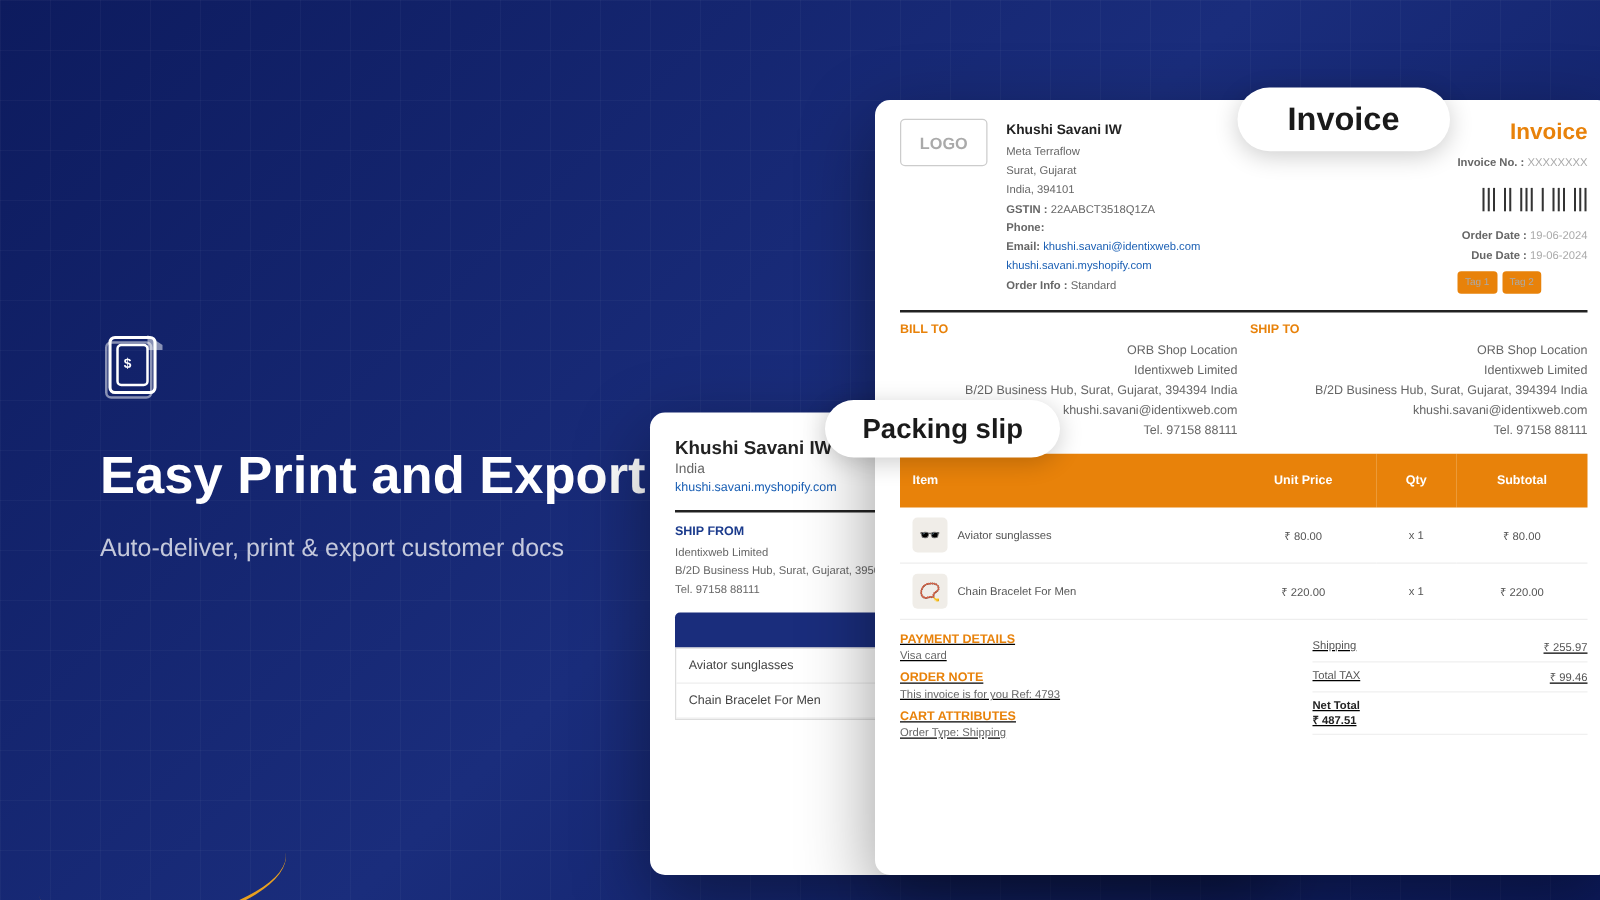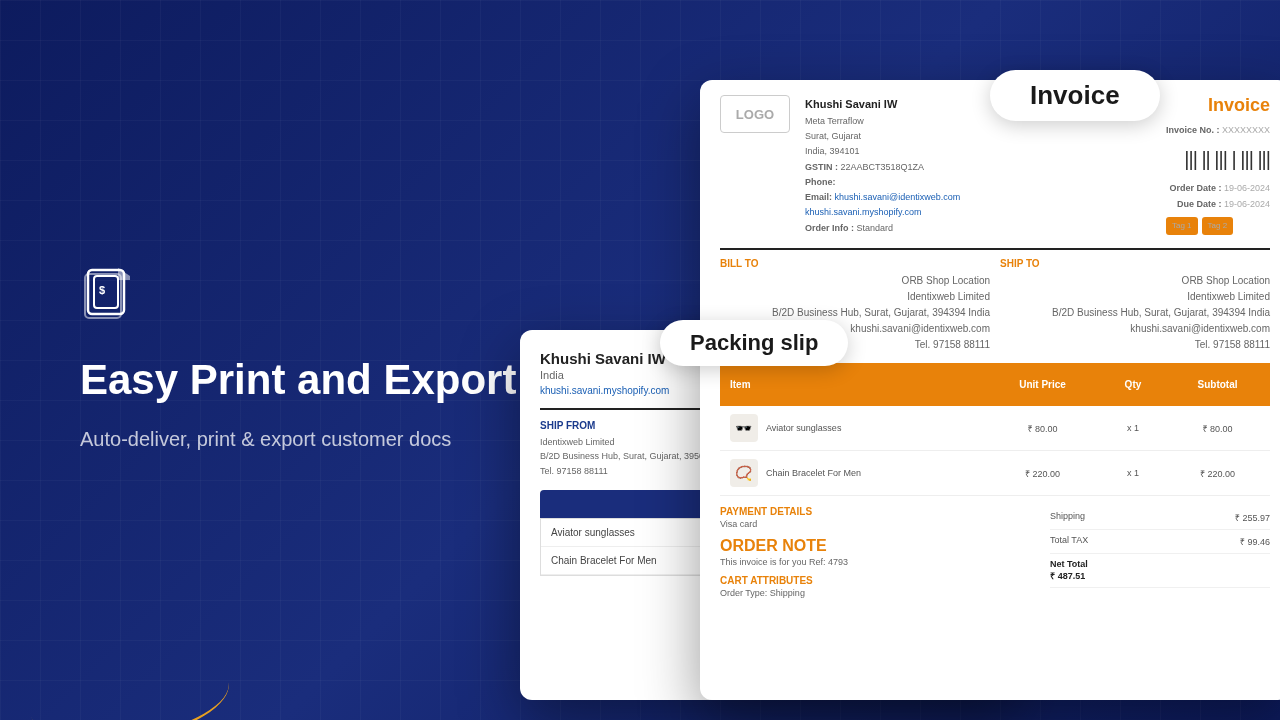--- a/index.html
+++ b/index.html
@@ -370,20 +370,21 @@
       align-items: center;
       justify-content: center;
       font-size: 14px;
       flex-shrink: 0;
     }
 
     
     .inv-bottom {
       display: flex;
       gap: 10px;
+      text-decoration: underline;
     }
 
     .inv-bottom-left {
       flex: 1;
     }
 
     .inv-bottom-right {
       width: 220px;
       margin-left: 15px;
     }
@@ -395,21 +396,21 @@
       margin-bottom: 2px;
     }
 
     .inv-payment-val {
       font-size: 9px;
       color: #666;
       margin-bottom: 8px;
     }
 
     .inv-order-note-label {
-      font-size: 16px;
+      font-size: 10px;
       font-weight: 700;
       color: #e8820a;
       margin-bottom: 2px;
     }
 
     .inv-order-note-val {
       font-size: 9px;
       color: #666;
       margin-bottom: 8px;
     }

